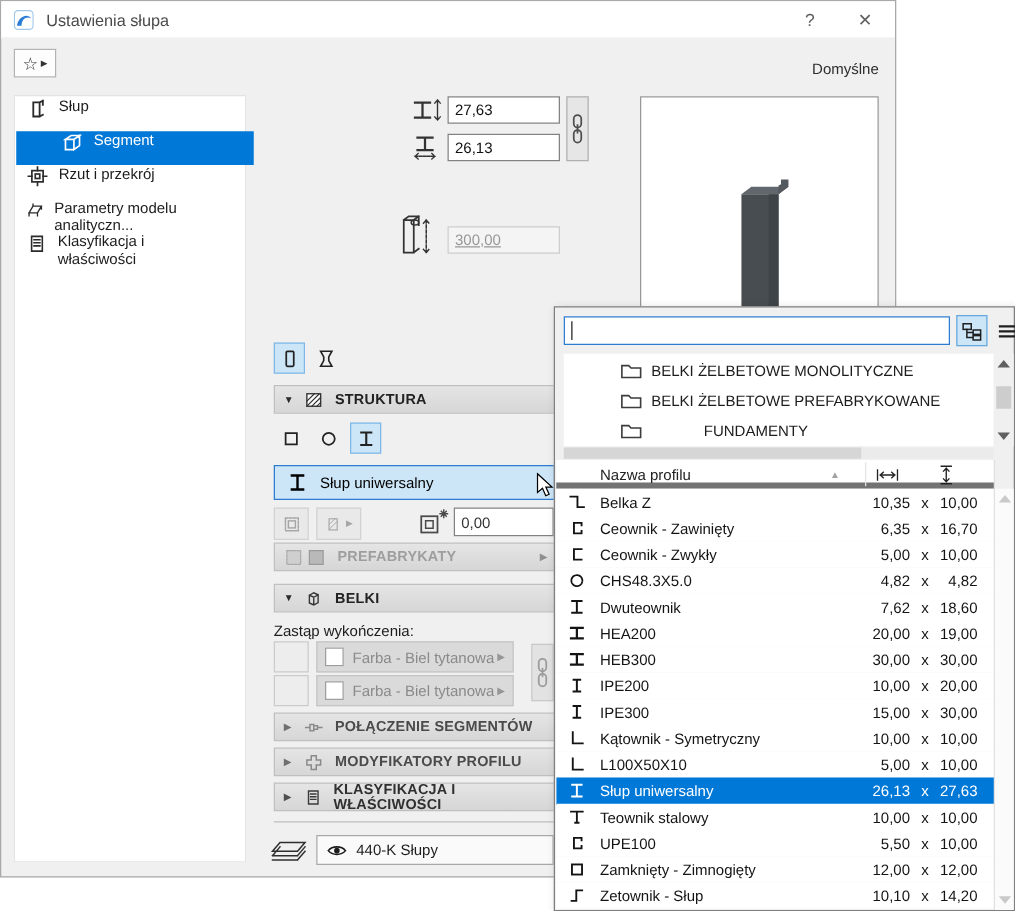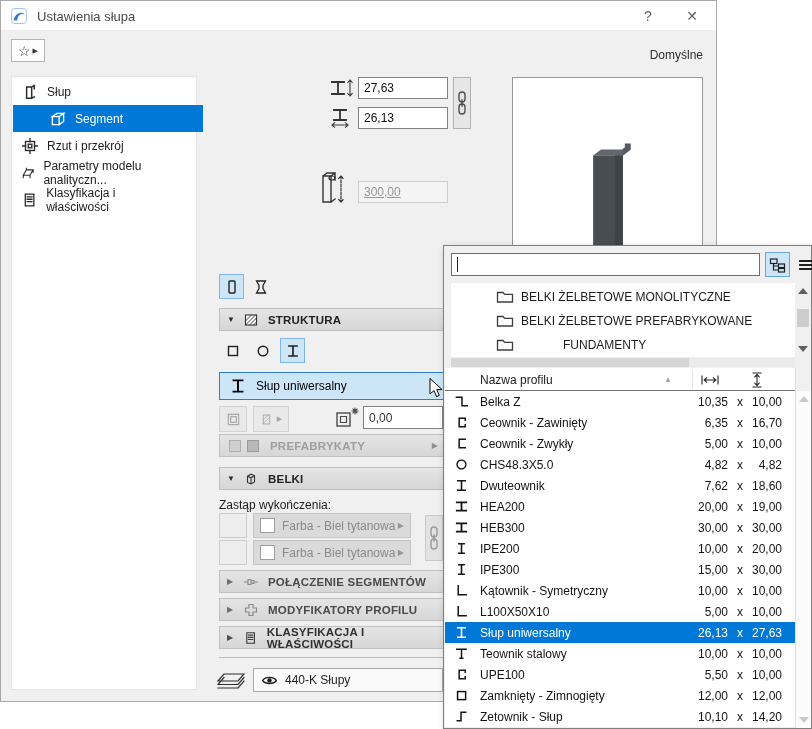--- a/index.html
+++ b/index.html
@@ -12,21 +12,21 @@
   .dialog{left:0;top:0;width:717px;height:702px;background:#f0f0f0;border:1px solid #a9a9a9;}
   .titlebar{left:0;top:0;width:715px;height:30px;background:#fff;border-bottom:1px solid #ececec;}
   .title-text{left:36px;top:8px;font-size:13px;color:#4a4a4a;}
   .winbtn{width:30px;height:24px;top:3px;text-align:center;line-height:24px;font-size:14px;color:#5f5f5f;}
   .toolbar-star{left:10px;top:38px;width:34px;height:23px;background:#fdfdfd;border:1px solid #b3b3b3;display:flex;align-items:center;justify-content:center;gap:2px;}
   .star-glyph{font-size:14px;color:#333;line-height:1;}
   .mini-arrow{font-size:7px;color:#333;}
   .defaults{left:600px;top:47px;width:102px;text-align:right;color:#2e2e2e;}
   
   .sidebar{left:10px;top:75px;width:186px;height:614px;background:#fff;border:1px solid #e3e3e3;}
-  .side-item{position:absolute;left:1px;width:162px;height:27px;display:flex;align-items:center;}
+  .side-item{position:absolute;left:1px;width:162px;height:27px;display:flex;align-items:flex-start;}
   .side-item .sic{width:18px;height:18px;margin:0 8px 0 8px;color:#2b2b2b;}
   .side-item.sel{background:#0078d7;color:#fff;}
   .side-item.sel .sic{color:#fff;}
   
   .field{background:#fff;border:1px solid #828282;padding:0 0 0 5px;font-size:12px;color:#111;display:flex;align-items:center;}
   .field.dis{background:#f4f4f4;border-color:#cdcdcd;color:#979797;}
   .chainbtn{background:#e6e6e6;border:1px solid #b0b0b0;display:flex;align-items:center;justify-content:center;color:#4f4f4f;}
   
   .preview{left:511px;top:76px;width:191px;height:613px;background:#fff;border:1px solid #989898;}
   
@@ -60,21 +60,21 @@
   .tree-row{position:absolute;left:0;width:404px;height:24px;display:flex;align-items:center;}
   .tree-row .fic{width:18px;height:16px;margin-left:45px;margin-right:7px;color:#3d3d3d;}
   .vsb{background:#f0f0f0;}
   .vsb .thumb{position:absolute;left:2px;width:12px;background:#cdcdcd;}
   .sb-arr{position:absolute;left:3px;width:0;height:0;border-left:5px solid transparent;border-right:5px solid transparent;}
   .sb-up{border-bottom:6px solid #606060;}
   .sb-dn{border-top:6px solid #606060;}
   .hsb{left:7px;top:112px;width:344px;height:9px;background:#ebebeb;}
   .hsb .hthumb{position:absolute;left:0;top:0;width:238px;height:9px;background:#d6d6d6;}
   
-  .thead{left:1px;top:122px;width:351px;height:23px;background:#fff;border-bottom:1px solid #737373;color:#222;}
+  .thead{left:1px;top:122px;width:351px;height:23px;background:#fff;border-bottom:5px solid #737373;color:#222;}
   .tname{position:absolute;left:35px;top:5px;}
   .sort{position:absolute;left:219px;top:7px;font-size:8px;color:#a3a3a3;}
   .colsep{position:absolute;top:2px;width:1px;height:19px;background:#e3e3e3;}
   .hwic{position:absolute;color:#222;}
   .tbody{left:1px;top:145px;width:351px;height:336px;background:#fff;overflow:hidden;}
   .prow{position:absolute;left:0;width:351px;height:21px;border-bottom:1px solid #efefef;color:#141414;background:#fff;}
   .prow.sel{background:#0078d7;color:#fff;border-bottom-color:#0078d7;}
   .prow .ricon{position:absolute;left:9px;top:2.5px;width:15px;height:15px;color:inherit;}
   .prow .rname{position:absolute;left:35px;top:3.5px;}
   .prow .rw{position:absolute;left:215px;top:3.5px;width:68px;text-align:right;}

